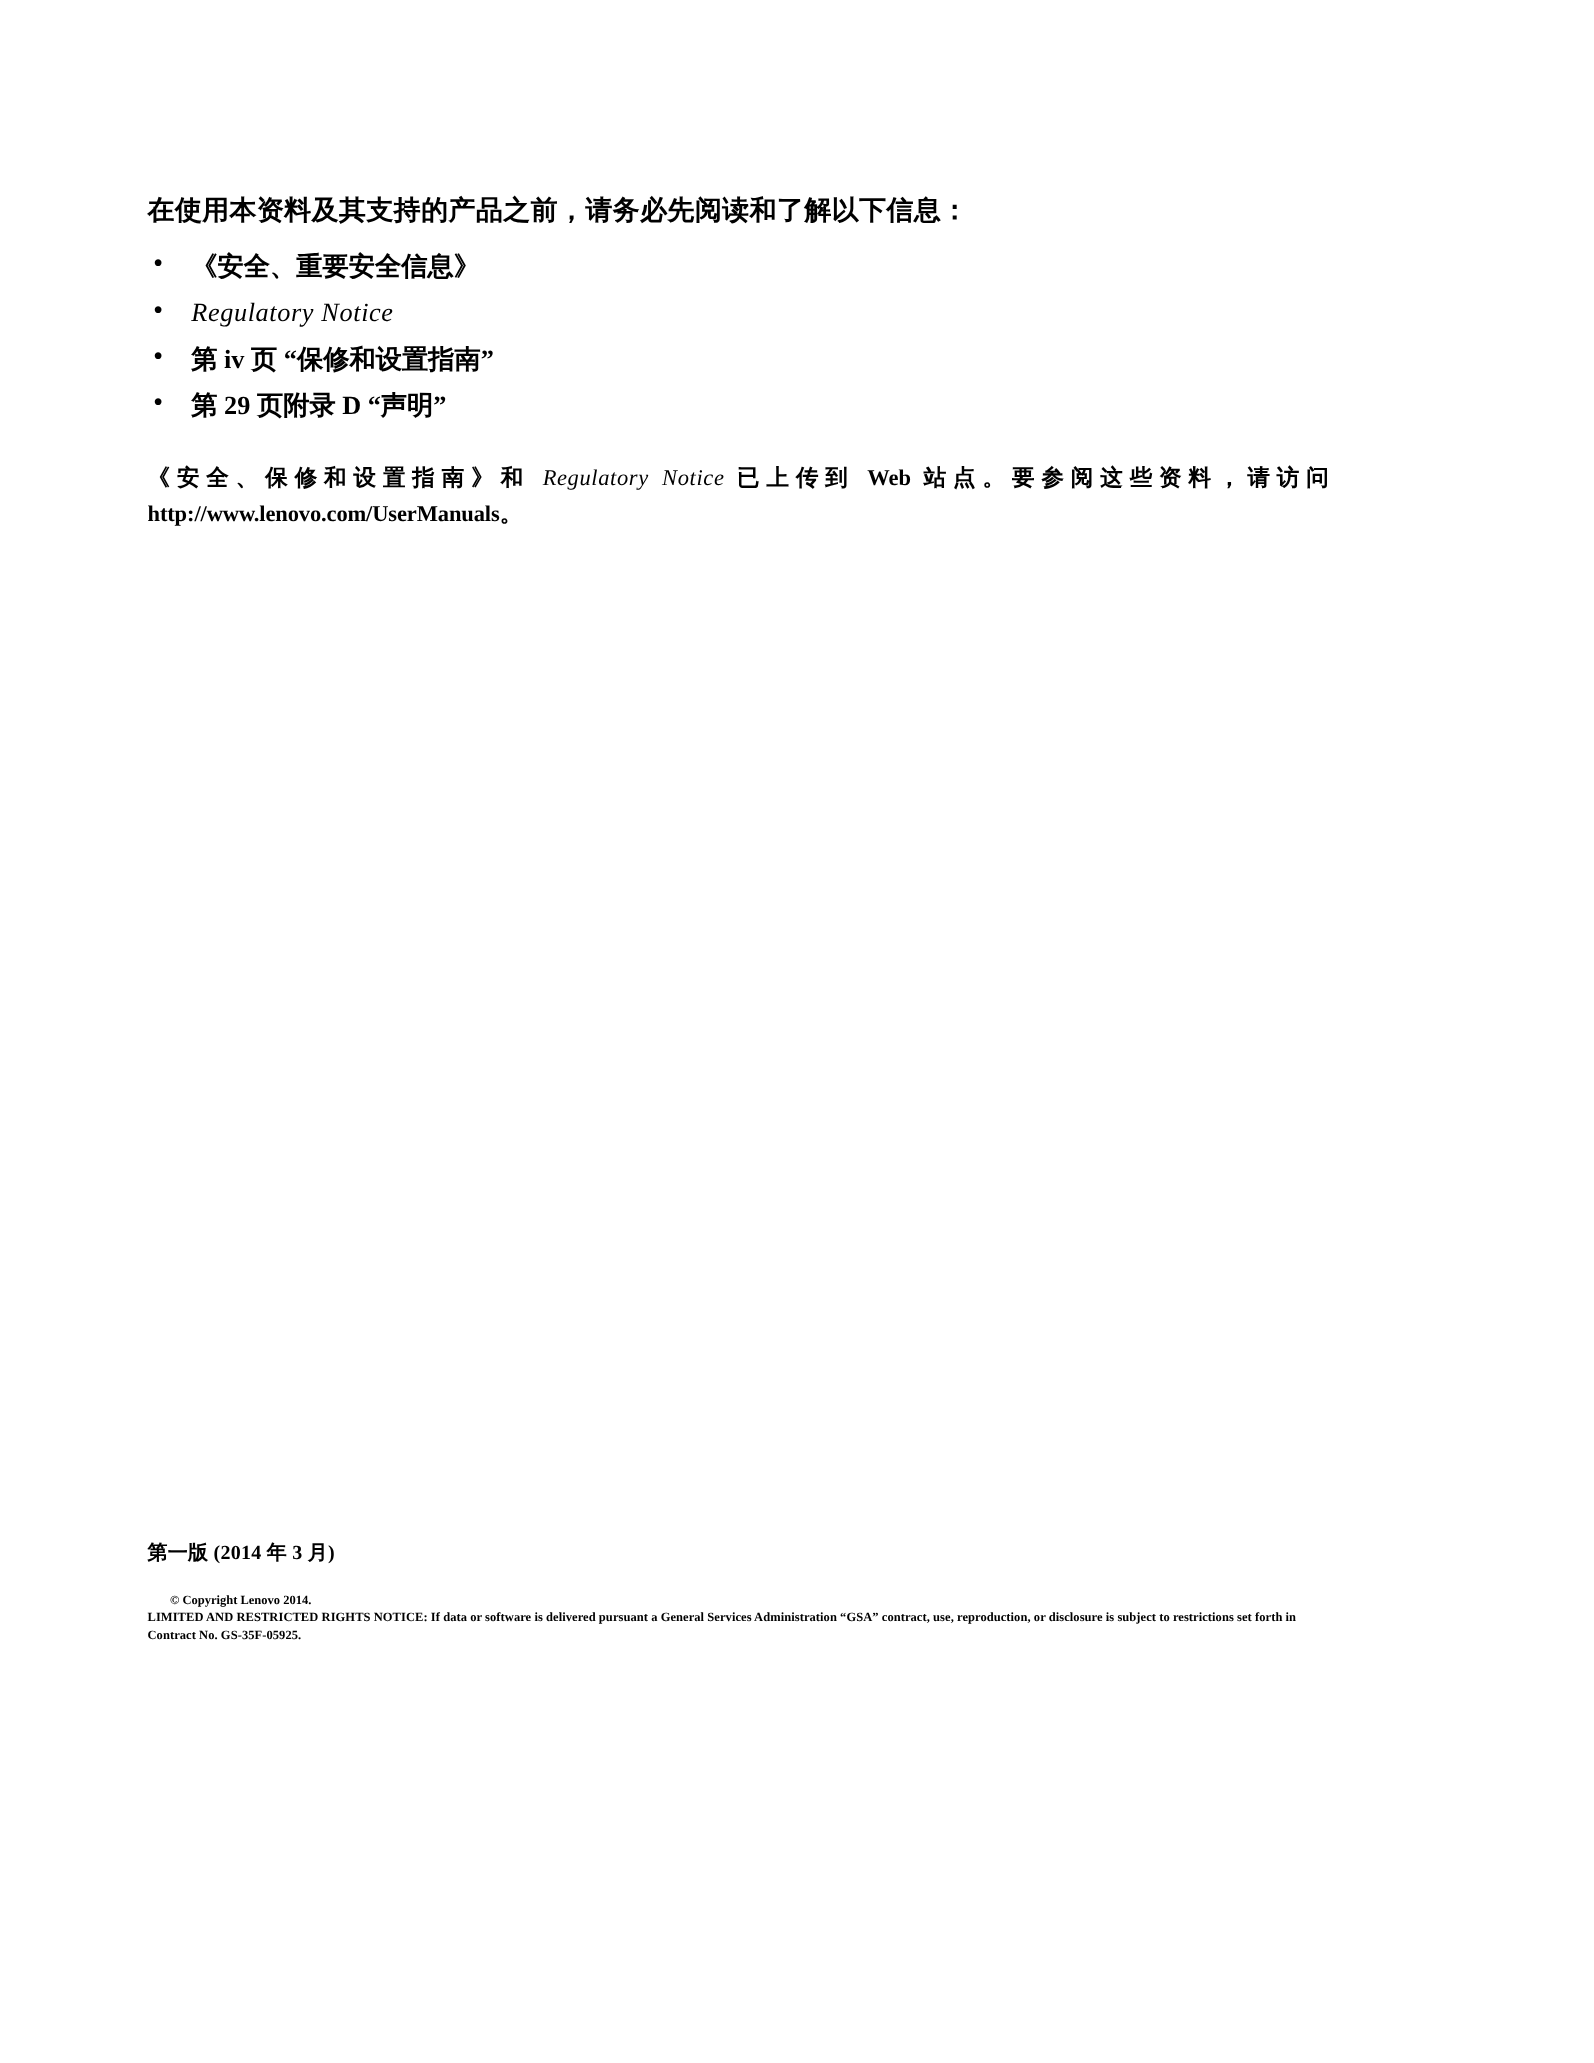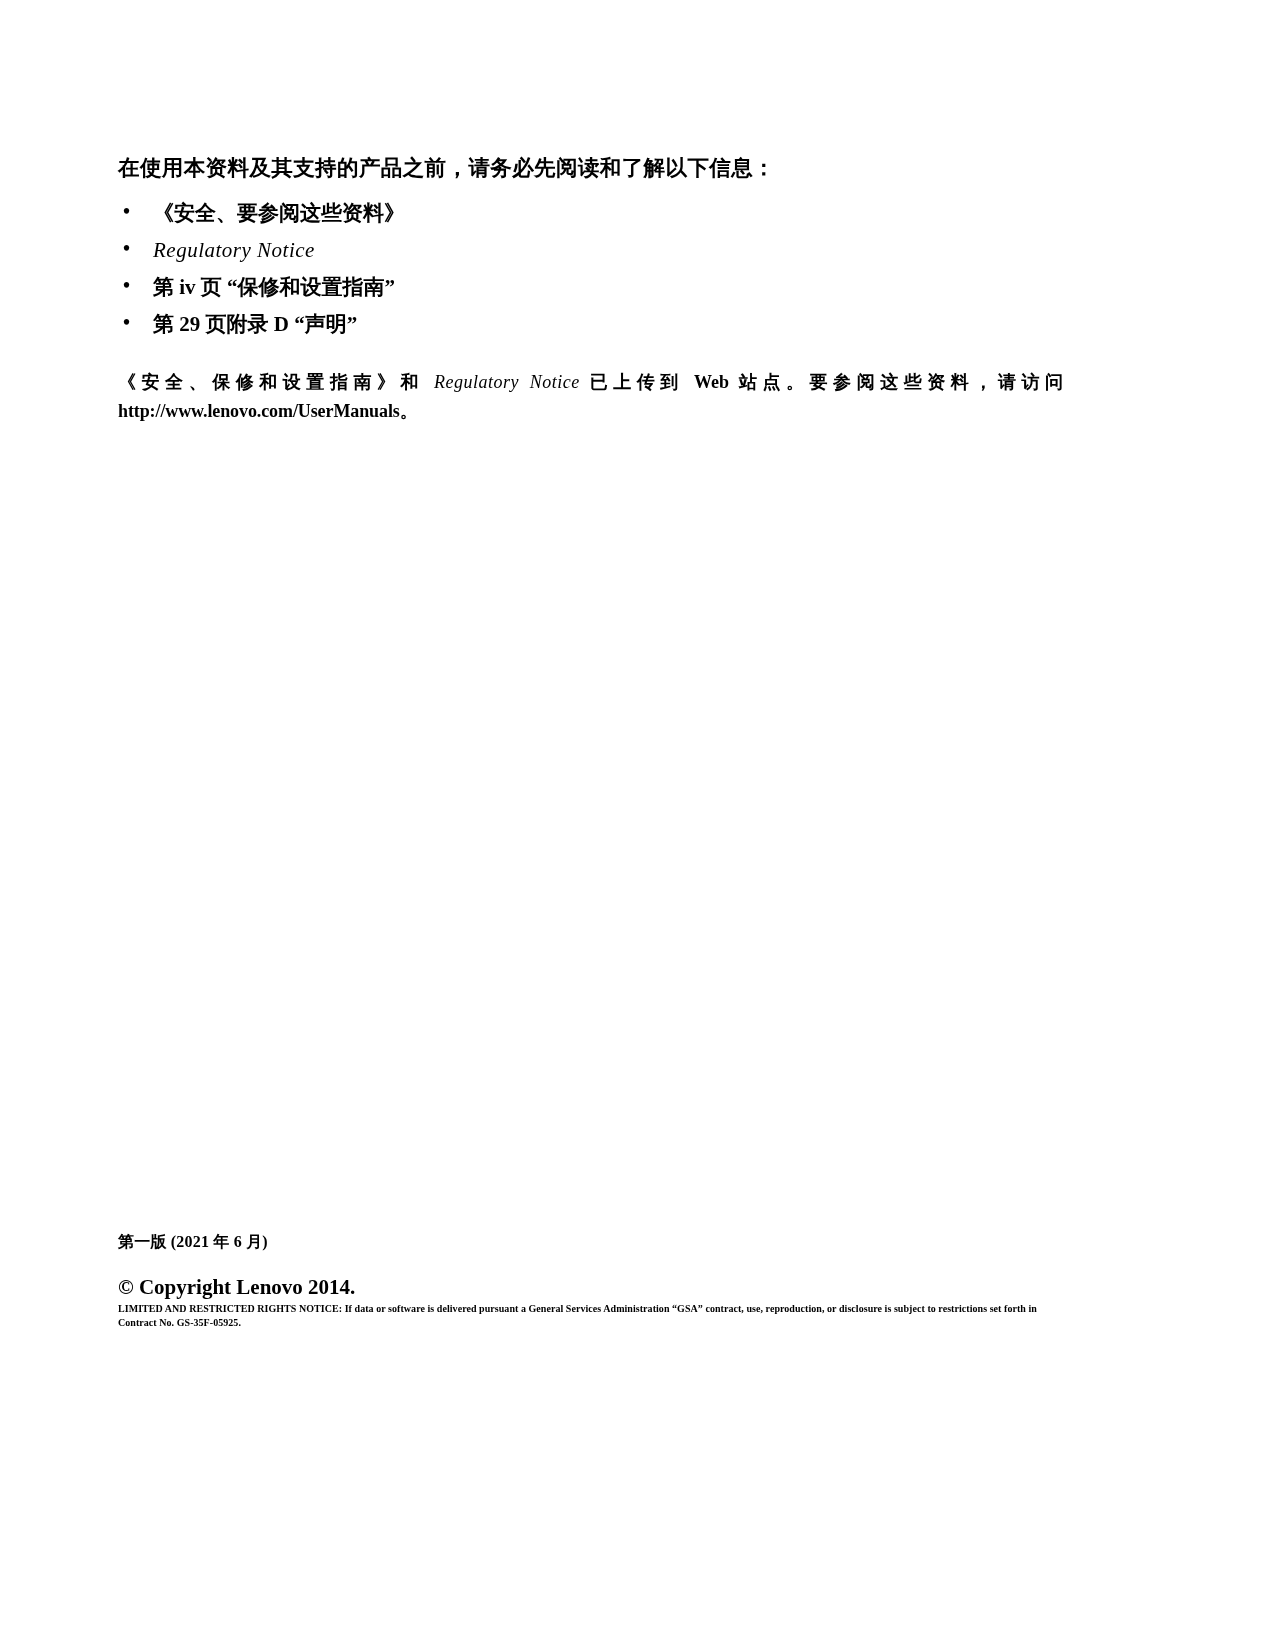--- a/index.html
+++ b/index.html
@@ -89,23 +89,23 @@
     top: 1232px;
     width: 960px;
   }
   .edition {
     font-size: 16px;
     font-weight: 700;
     margin: 0 0 22px 0;
     letter-spacing: 0.2px;
   }
   .copyright {
-    font-size: 21px;
+    font-size: 10px;
     font-weight: 700;
-    margin: 0 0 2px 0;
+    margin: 0 0 2px 18px;
   }
   .legal {
     font-size: 10px;
     font-weight: 700;
     line-height: 1.36;
     margin: 0;
     text-align: left;
     letter-spacing: 0.05px;
   }
 </style>
@@ -113,38 +113,38 @@
 <body>
 
 <div class="page">
 
   <div class="intro-block">
     <p class="intro-line">在使用本资料及其支持的产品之前，请务必先阅读和了解以下信息：</p>
 
     <ul class="notice-list">
       <li>
         <span class="bullet">•</span>
-        <span>《安全、要参阅这些资料》</span>
+        <span>《安全、重要安全信息》</span>
       </li>
       <li>
         <span class="bullet">•</span>
         <span class="italic-title">Regulatory Notice</span>
       </li>
       <li>
         <span class="bullet">•</span>
         <span>第 iv 页 “保修和设置指南”</span>
       </li>
       <li>
         <span class="bullet">•</span>
         <span>第 29 页附录 D “声明”</span>
       </li>
     </ul>
   </div>
 
   <p class="para"><span>《安全、保修和设置指南》和 </span><span class="italic-title">Regulatory Notice</span><span> 已上传到 Web 站点。要参阅这些资料，请访问 </span><span class="url">http://www.lenovo.com/UserManuals</span><span>。</span></p>
 
   <div class="footer">
-    <p class="edition">第一版 (2021 年 6 月)</p>
+    <p class="edition">第一版 (2014 年 3 月)</p>
     <p class="copyright">© Copyright Lenovo 2014.</p>
     <p class="legal">LIMITED AND RESTRICTED RIGHTS NOTICE: If data or software is delivered pursuant a General Services Administration “GSA” contract, use, reproduction, or disclosure is subject to restrictions set forth in Contract No. GS-35F-05925.</p>
   </div>
 
 </div>
 
 </body></html>

